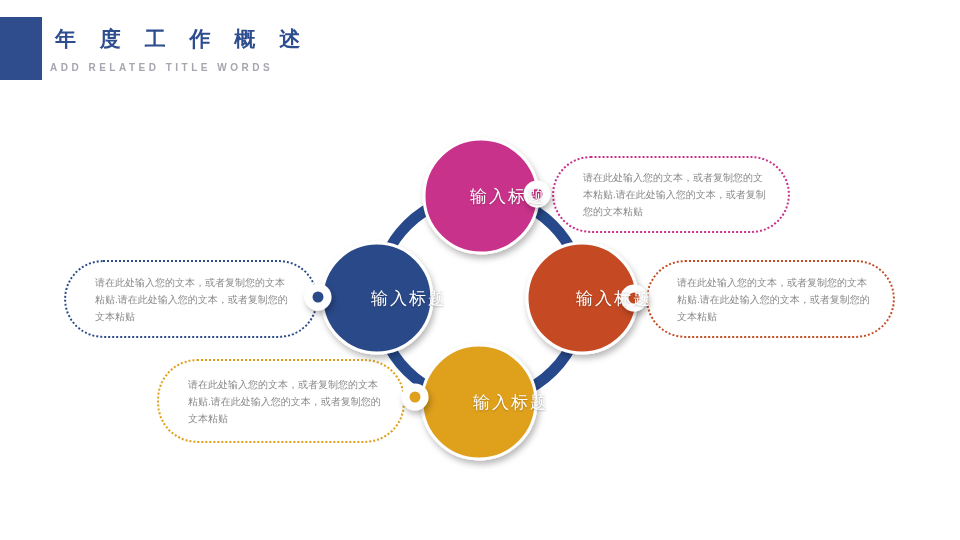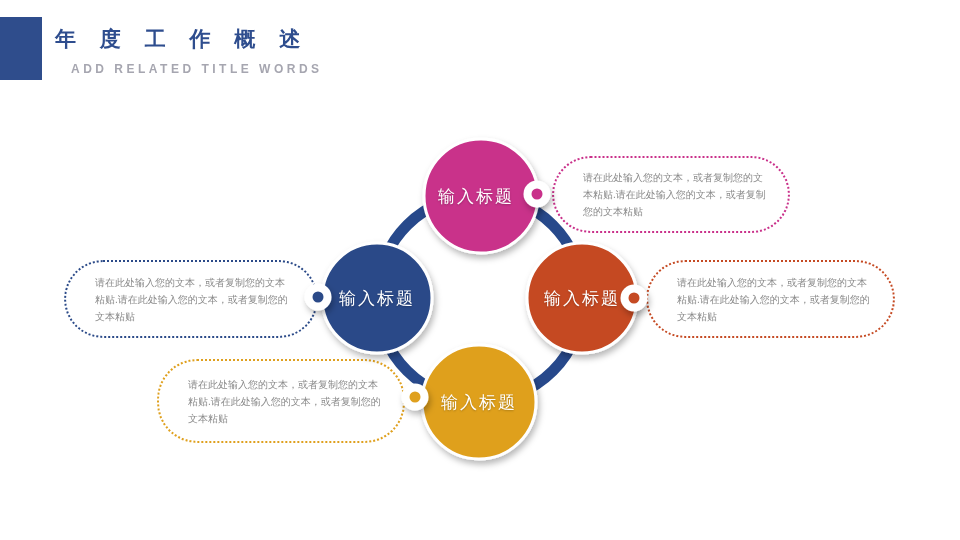--- a/index.html
+++ b/index.html
@@ -18,22 +18,22 @@
     width: 42px; height: 63px;
     background: #2F4D8C;
   }
   .page-title {
     position: absolute; left: 55px; top: 25px;
     font-size: 21px; font-weight: 600;
     color: #2E4D8E; letter-spacing: 9px;
     white-space: nowrap;
   }
   .page-subtitle {
-    position: absolute; left: 71px; top: 62px;
-    font-size: 12px; font-weight: bold;
+    position: absolute; left: 50px; top: 62px;
+    font-size: 10px; font-weight: bold;
     color: #A6A6B0; letter-spacing: 3.5px;
     white-space: nowrap;
     text-align: right;
   }
 
   
   .callout {
     position: absolute;
     border-radius: 40px;
     display: flex; align-items: center;
@@ -54,21 +54,21 @@
   .callout-left   { left:  64px; top: 260px; width: 254px; height: 78px; }
   .callout-right  { left: 646px; top: 260px; width: 249px; height: 78px; }
   .callout-bottom { left: 157px; top: 359px; width: 248px; height: 84px; }
 
   
   .diagram-svg { position: absolute; left: 0; top: 0; }
 
   .node-label {
     position: absolute;
     width: 140px; height: 22px;
-    text-align: center;
+    text-align: right;
     font-size: 17px; letter-spacing: 2px;
     color: #ffffff;
     text-shadow: 0 1px 2px rgba(0,0,0,0.25);
     white-space: nowrap;
   }
   .label-top    { left: 406px; top: 185px; }
   .label-left   { left: 307px; top: 287px; }
   .label-right  { left: 512px; top: 287px; }
   .label-bottom { left: 409px; top: 391px; }
 </style>

